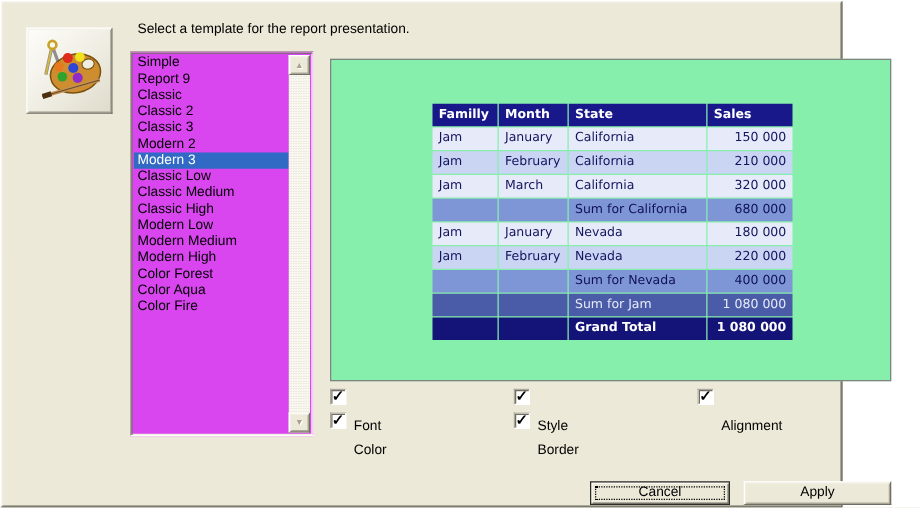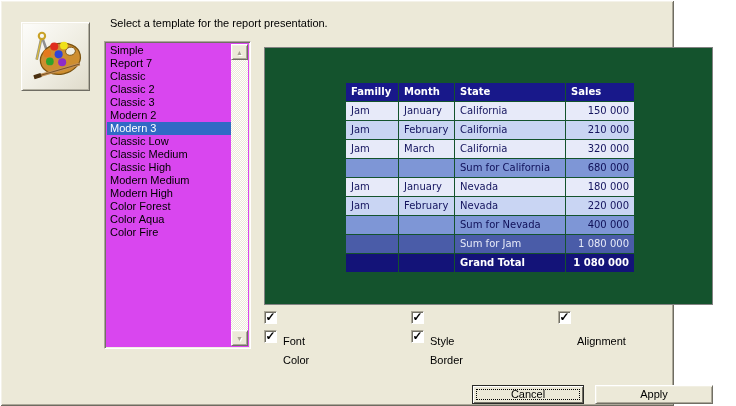--- a/index.html
+++ b/index.html
@@ -35,21 +35,21 @@
     background-size:2px 2px;}
   .sb-btn{position:absolute;left:0;width:17px;height:16px;background:#ECE9D8;box-sizing:border-box;
     border:1px solid;border-color:#FFFFFF #716F64 #716F64 #FFFFFF;
     box-shadow:inset 1px 1px 0 #F1EFE2, inset -1px -1px 0 #ACA899;
     display:flex;align-items:center;justify-content:center;}
   .sb-btn.up{top:0;} .sb-btn.down{bottom:0;}
   .sb-arrow{font-size:7px;color:#A6A291;text-shadow:1px 1px 0 #FFFFFF;line-height:7px;}
   
   .preview{
     position:absolute;left:264px;top:47px;width:449px;height:258px;box-sizing:border-box;
-    background:#14532d;border:1px solid #828282;
+    background:#86efac;border:1px solid #828282;
   }
   .preview-table{
     position:absolute;left:80px;top:34px;
     border-collapse:separate;border-spacing:1px;table-layout:fixed;
     font-family:"DejaVu Sans",sans-serif;font-size:10px;
   }
   .preview-table col.c0{width:52px;} .preview-table col.c1{width:55px;}
   .preview-table col.c2{width:110px;} .preview-table col.c3{width:68px;}
   .preview-table th,.preview-table td{
     height:18px;line-height:18px;padding:0 5px;box-sizing:border-box;
@@ -110,29 +110,30 @@
       <path d="M8 56 L60 41" stroke="#6B4A1E" stroke-width="1" fill="none"></path>
       <path d="M8 56 L16 53.5" stroke="#4A3010" stroke-width="4.6" fill="none"></path>
     </svg>
   </div>
 
   <div class="instruction">Select a template for the report presentation.</div>
 
   <div class="listbox">
     <div class="list-items">
       <div class="list-item">Simple</div>
-      <div class="list-item">Report 7</div>
+      <div class="list-item">Report 9</div>
       <div class="list-item">Classic</div>
       <div class="list-item">Classic 2</div>
       <div class="list-item">Classic 3</div>
       <div class="list-item">Modern 2</div>
       <div class="list-item selected">Modern 3</div>
       <div class="list-item">Classic Low</div>
       <div class="list-item">Classic Medium</div>
       <div class="list-item">Classic High</div>
+      <div class="list-item">Modern Low</div>
       <div class="list-item">Modern Medium</div>
       <div class="list-item">Modern High</div>
       <div class="list-item">Color Forest</div>
       <div class="list-item">Color Aqua</div>
       <div class="list-item">Color Fire</div>
     </div>
     <div class="scrollbar">
       <div class="sb-btn up">
         <span class="sb-arrow">▲</span>
       </div>

